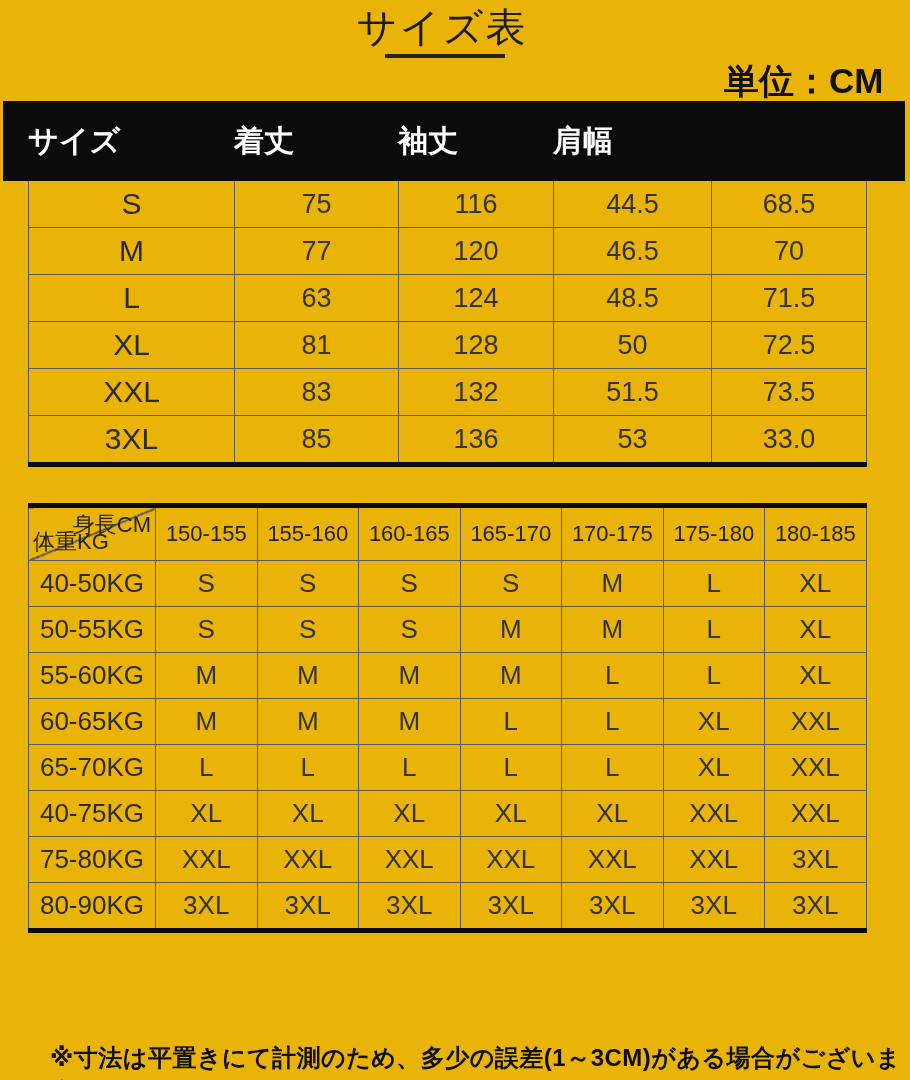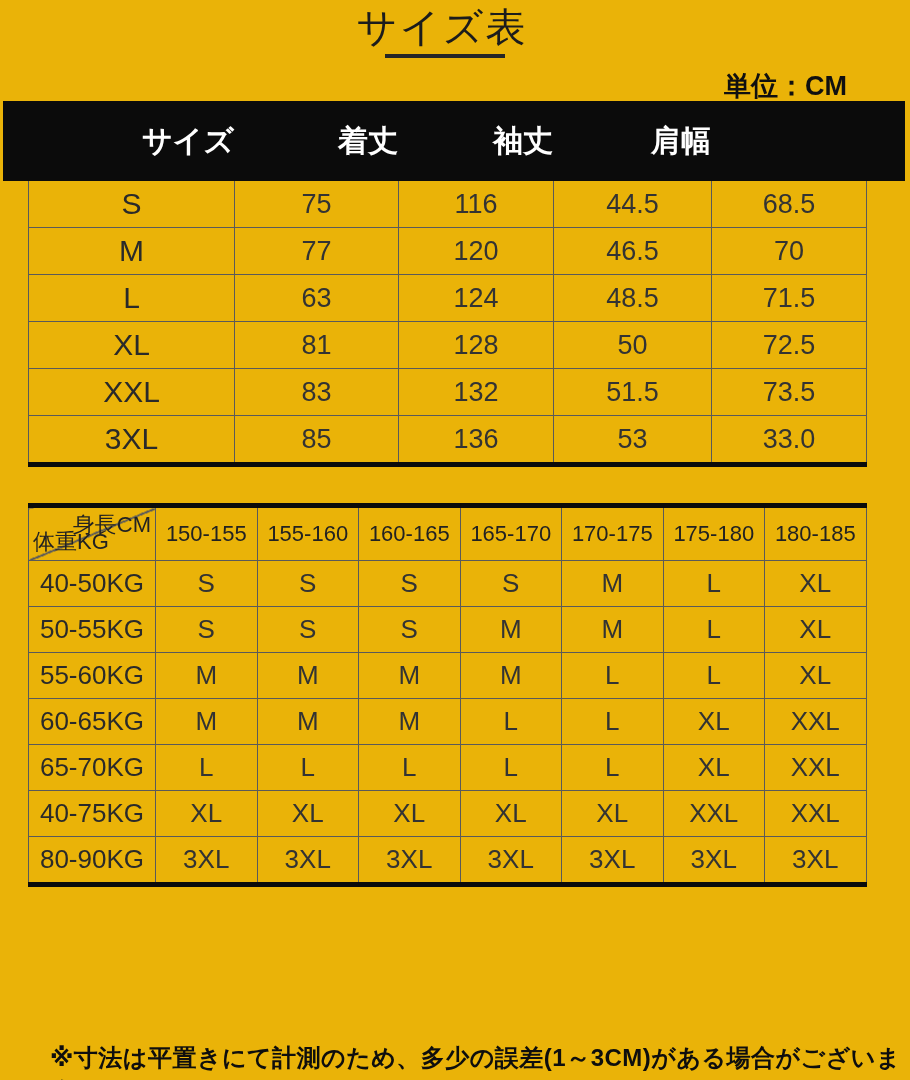--- a/index.html
+++ b/index.html
@@ -20,34 +20,34 @@
     position: absolute; top: 0px; left: 0; width: 884px;
     text-align: center;
     font-size: 40px; color: #1c1c1c; font-weight: 400;
     letter-spacing: 2px;
   }
   .title-underline {
     position: absolute; left: 385px; top: 54px;
     width: 120px; height: 4px; background: #262626;
   }
   .unit-label {
-    position: absolute; left: 724px; top: 68px;
-    font-size: 27px; color: #101010; font-weight: bold;
+    position: absolute; left: 724px; top: 58px;
+    font-size: 35px; color: #101010; font-weight: bold;
   }
 
   
   .t1-header {
     position: absolute; left: 3px; top: 101px;
     width: 902px; height: 80px;
     background: #0b0b0b;
     display: flex; align-items: center;
     padding-left: 25px; box-sizing: border-box;
     color: #ffffff; font-weight: bold; font-size: 30px;
   }
-  .t1h { text-align: right; }
+  .t1h { text-align: left; }
   .cw1 { width: 206px; } .cw2 { width: 164px; } .cw3 { width: 155px; }
   .cw4 { width: 158px; } .cw5 { width: 155px; }
 
   
   .t1-body {
     position: absolute; left: 28px; top: 181px;
     width: 838px;
     border-collapse: collapse; table-layout: fixed;
   }
   .t1-body td {
@@ -255,20 +255,30 @@
         <td class="wl">40-75KG</td>
         <td>XL</td>
         <td>XL</td>
         <td>XL</td>
         <td>XL</td>
         <td>XL</td>
         <td>XXL</td>
         <td>XXL</td>
       </tr>
       <tr class="datarow">
+        <td class="wl">75-80KG</td>
+        <td>XXL</td>
+        <td>XXL</td>
+        <td>XXL</td>
+        <td>XXL</td>
+        <td>XXL</td>
+        <td>XXL</td>
+        <td>3XL</td>
+      </tr>
+      <tr class="datarow">
         <td class="wl">80-90KG</td>
         <td>3XL</td>
         <td>3XL</td>
         <td>3XL</td>
         <td>3XL</td>
         <td>3XL</td>
         <td>3XL</td>
         <td>3XL</td>
       </tr>
     </tbody>

